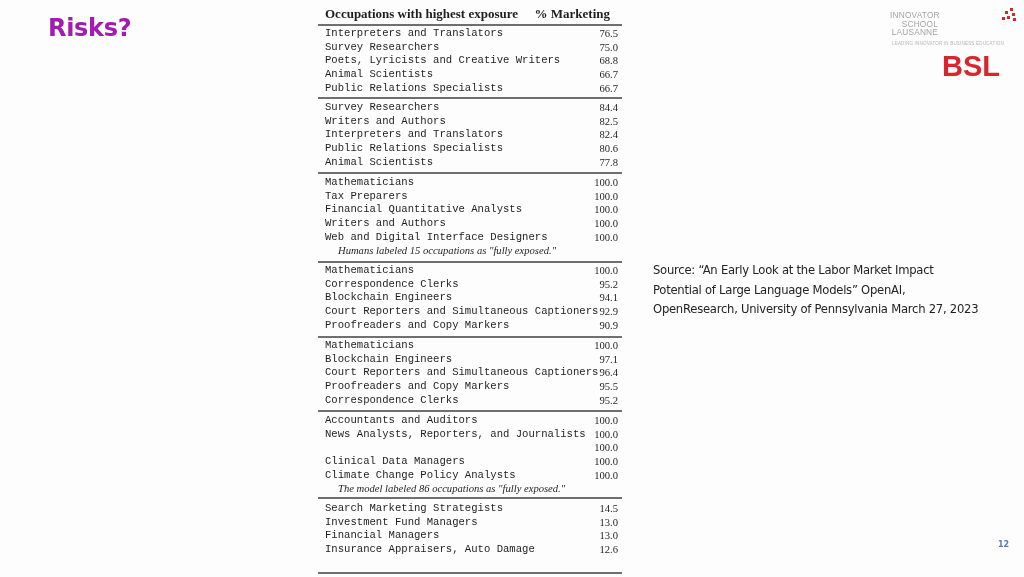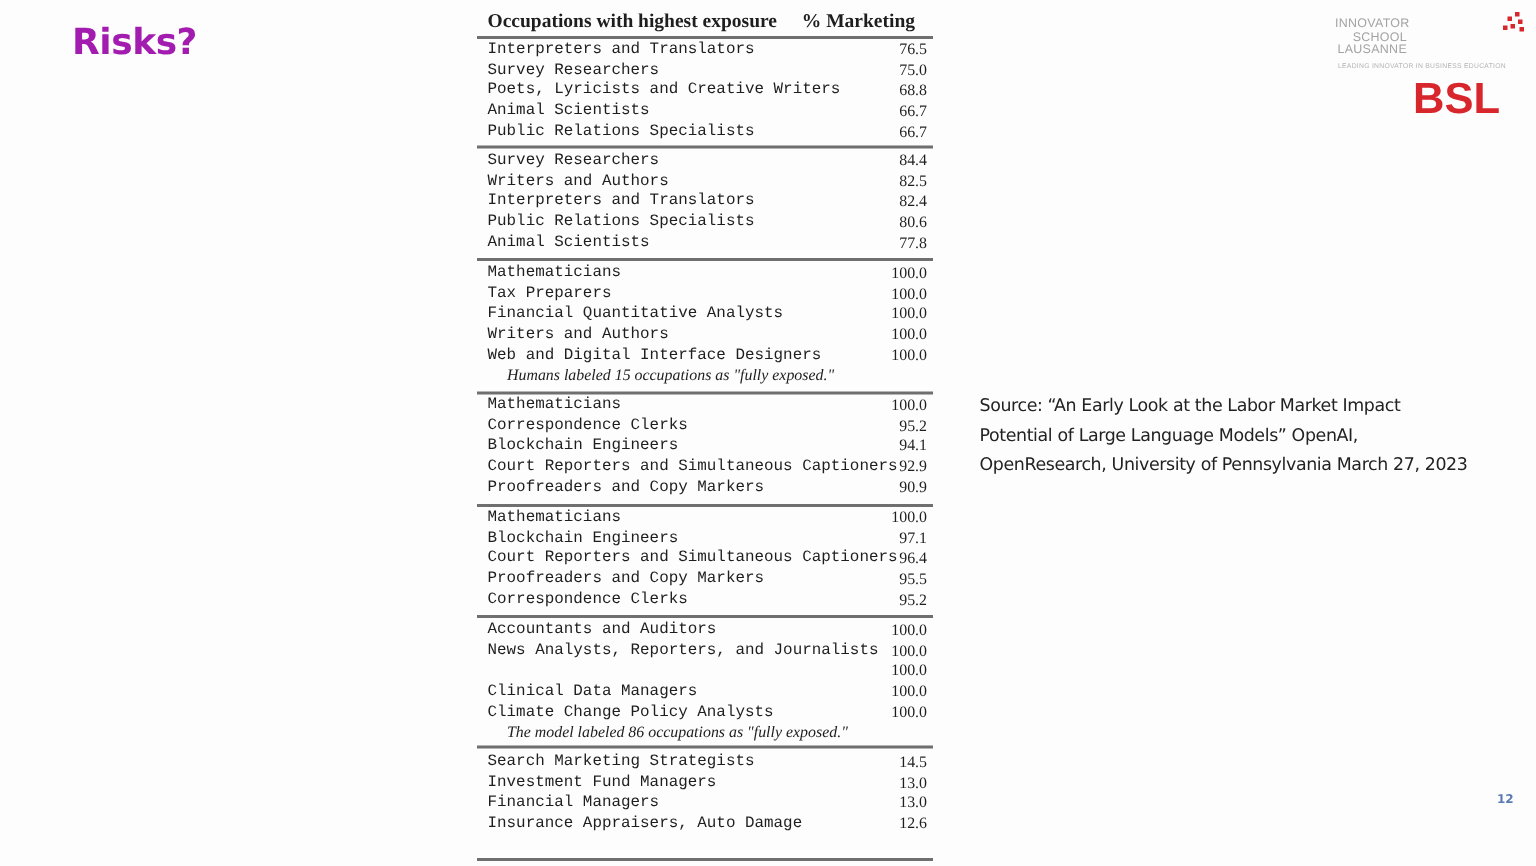--- a/index.html
+++ b/index.html
@@ -119,21 +119,21 @@
       font-family: "DejaVu Sans", sans-serif;
       font-size: 11.6px;
       line-height: 19.5px;
       color: #222;
       letter-spacing: -0.25px;
     }
 
     .page-number {
       position: absolute;
       left: 998px;
-      top: 528px;
+      top: 540px;
       font-family: "DejaVu Sans", sans-serif;
       font-weight: bold;
       font-size: 8px;
       color: #5b7bb3;
     }
   </style>
 </head>
 <body>
 
 <div class="slide-title">Risks?</div>

